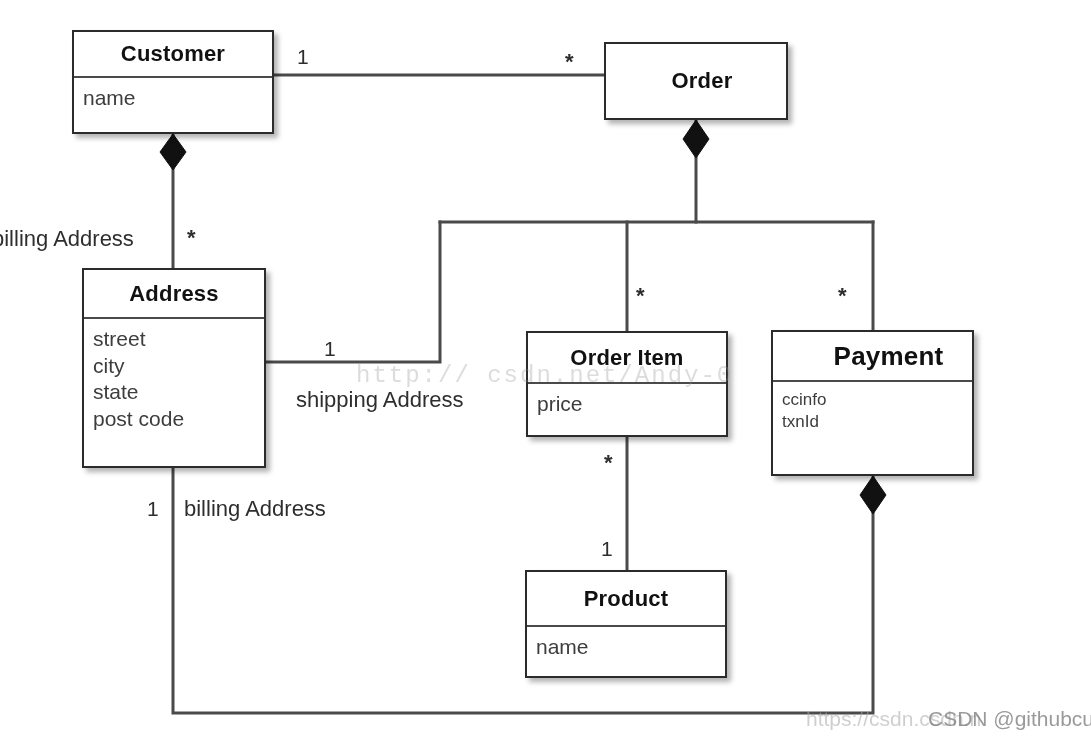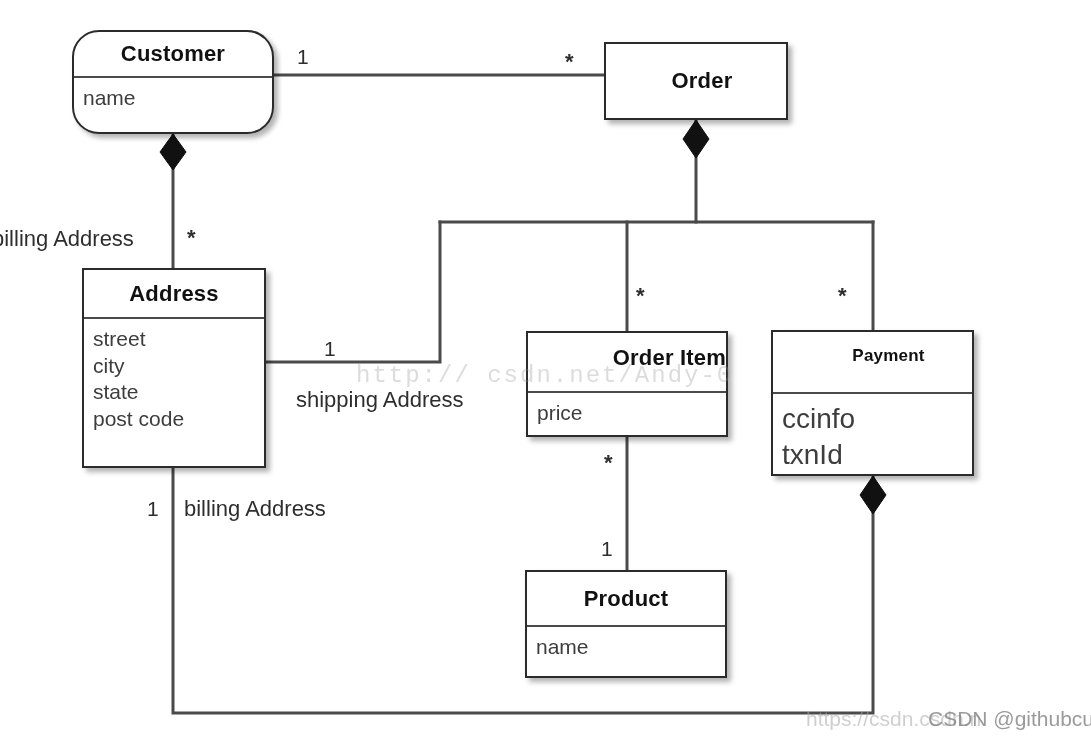--- a/index.html
+++ b/index.html
@@ -120,21 +120,21 @@
       <path d="M 173 468 L 173 713 L 873 713 L 873 476"></path>
     </g>
 
     <g fill="#111111" stroke="#111111" stroke-width="1">
       <polygon points="173,134 186,152 173,170 160,152"></polygon>
       <polygon points="696,120 709,139 696,158 683,139"></polygon>
       <polygon points="873,476 886,495 873,514 860,495"></polygon>
     </g>
   </svg>
 
-  <div class="uml-class" style="left:72px; top:30px; width:202px; height:104px;border-radius:27px;">
+  <div class="uml-class" style="left:72px; top:30px; width:202px; height:104px;">
     <div class="uml-title" style="height:44px; line-height:44px; font-size:22px;">Customer</div>
     <div class="uml-sep"></div>
     <div class="uml-attrs" style="font-size:21px;">
       <div class="attr">name</div>
     </div>
   </div>
 
   <div class="uml-class" style="left:604px; top:42px; width:184px; height:78px;">
     <div class="uml-title" style="height:74px; line-height:74px; font-size:22px;padding-left:12px;">Order</div>
   </div>
@@ -144,31 +144,31 @@
     <div class="uml-sep"></div>
     <div class="uml-attrs" style="font-size:21px;">
       <div class="attr">street</div>
       <div class="attr">city</div>
       <div class="attr">state</div>
       <div class="attr">post code</div>
     </div>
   </div>
 
   <div class="uml-class" style="left:526px; top:331px; width:202px; height:106px;">
-    <div class="uml-title" style="height:58px; line-height:50px; font-size:22px;text-align:right;">Order Item</div>
+    <div class="uml-title" style="height:49px; line-height:50px; font-size:22px;">Order Item</div>
     <div class="uml-sep"></div>
     <div class="uml-attrs" style="font-size:21px;">
       <div class="attr">price</div>
     </div>
   </div>
 
   <div class="uml-class" style="left:771px; top:330px; width:203px; height:146px;">
-    <div class="uml-title" style="height:60px; line-height:48px; font-size:17px;padding-left:32px;">Payment</div>
-    <div class="uml-sep"></div>
-    <div class="uml-attrs" style="font-size:28px;">
+    <div class="uml-title" style="height:48px; line-height:48px; font-size:26px;padding-left:32px;">Payment</div>
+    <div class="uml-sep"></div>
+    <div class="uml-attrs" style="font-size:17px;">
       <div class="attr">ccinfo</div>
       <div class="attr">txnId</div>
     </div>
   </div>
 
   <div class="uml-class" style="left:525px; top:570px; width:202px; height:108px;">
     <div class="uml-title" style="height:53px; line-height:53px; font-size:22px;border-radius:7px;">Product</div>
     <div class="uml-sep"></div>
     <div class="uml-attrs" style="font-size:21px;">
       <div class="attr">name</div>

